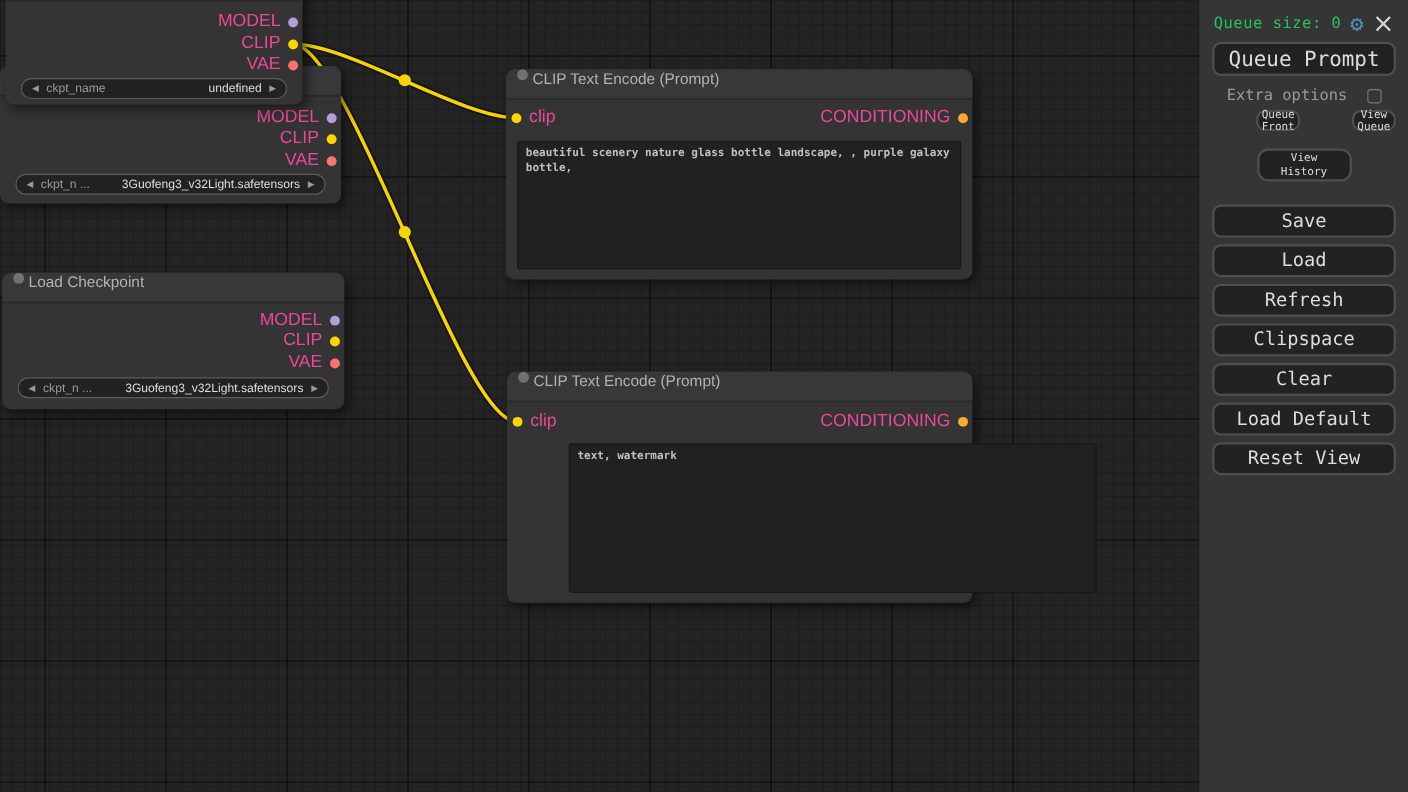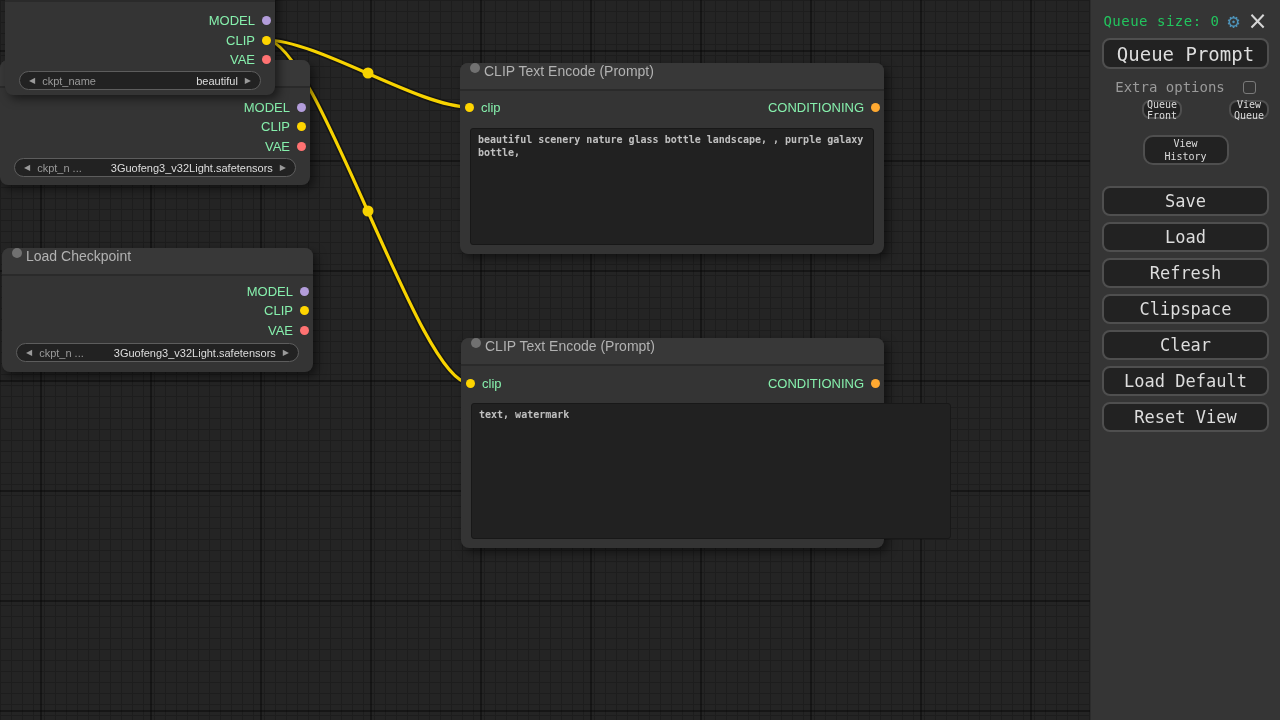--- a/index.html
+++ b/index.html
@@ -29,21 +29,21 @@
   .node-title {
     height:28px; display:flex; align-items:flex-start; gap:4px;
     padding-left:10px; background:#383838; border-radius:8px 8px 0 0;
     border-bottom:2px solid #2a2a2a; color:#b2b2b2; font-size:14px;
     white-space:nowrap; overflow:hidden;
   }
   .title-dot { width:10px; height:10px; border-radius:50%; background:#717171; flex:0 0 auto; }
 
   .slot {
     position:absolute; display:flex; align-items:center; gap:7px;
-    height:20px; font-size:13px; color:#86efac; white-space:nowrap;
+    height:20px; font-size:16px; color:#ec4899; white-space:nowrap;
   }
   .slot.out { right:0; padding-right:4px; justify-content:flex-end; }
   .slot.in  { left:0;  padding-left:5px; }
   .dot { width:9px; height:9px; border-radius:50%; flex:0 0 auto; }
   .dot-model        { background:#b39ddb; }
   .dot-clip         { background:#ffd500; }
   .dot-vae          { background:#ff7272; }
   .dot-conditioning { background:#ffa931; }
 
   .widget {
@@ -146,21 +146,21 @@
       <span>CLIP</span>
       <span class="dot dot-clip"></span>
     </div>
     <div class="slot out" style="top:75px;">
       <span>VAE</span>
       <span class="dot dot-vae"></span>
     </div>
     <div class="widget" style="top:97px;">
       <span class="arrow">◀</span>
       <span class="wlabel">ckpt_name</span>
-      <span class="wvalue">beautiful</span>
+      <span class="wvalue">undefined</span>
       <span class="arrow">▶</span>
     </div>
   </div>
 
   <div class="node" style="left:2px; top:248px; width:311px; height:124px; z-index:1;">
     <div class="node-title">
       <span class="title-dot"></span>
       <span>Load Checkpoint</span>
     </div>
     <div class="slot out" style="top:33px;">
@@ -205,21 +205,21 @@
       <span>CLIP Text Encode (Prompt)</span>
     </div>
     <div class="slot in" style="top:35px;">
       <span class="dot dot-clip"></span>
       <span>clip</span>
     </div>
     <div class="slot out" style="top:35px;">
       <span>CONDITIONING</span>
       <span class="dot dot-conditioning"></span>
     </div>
-    <textarea class="prompt-box" style="top: 65px; width: 480px; height: 136px;">text, watermark</textarea>
+    <textarea class="prompt-box" style="top: 65px; width: 480px; height: 136px; margin-left: 46px;">text, watermark</textarea>
   </div>
 </div>
 
 <div class="menu">
   <div class="queue-row">
     <span class="queue-size">Queue size: 0</span>
     <span class="gear">⚙</span>
     <span class="close-x">×</span>
   </div>
 

